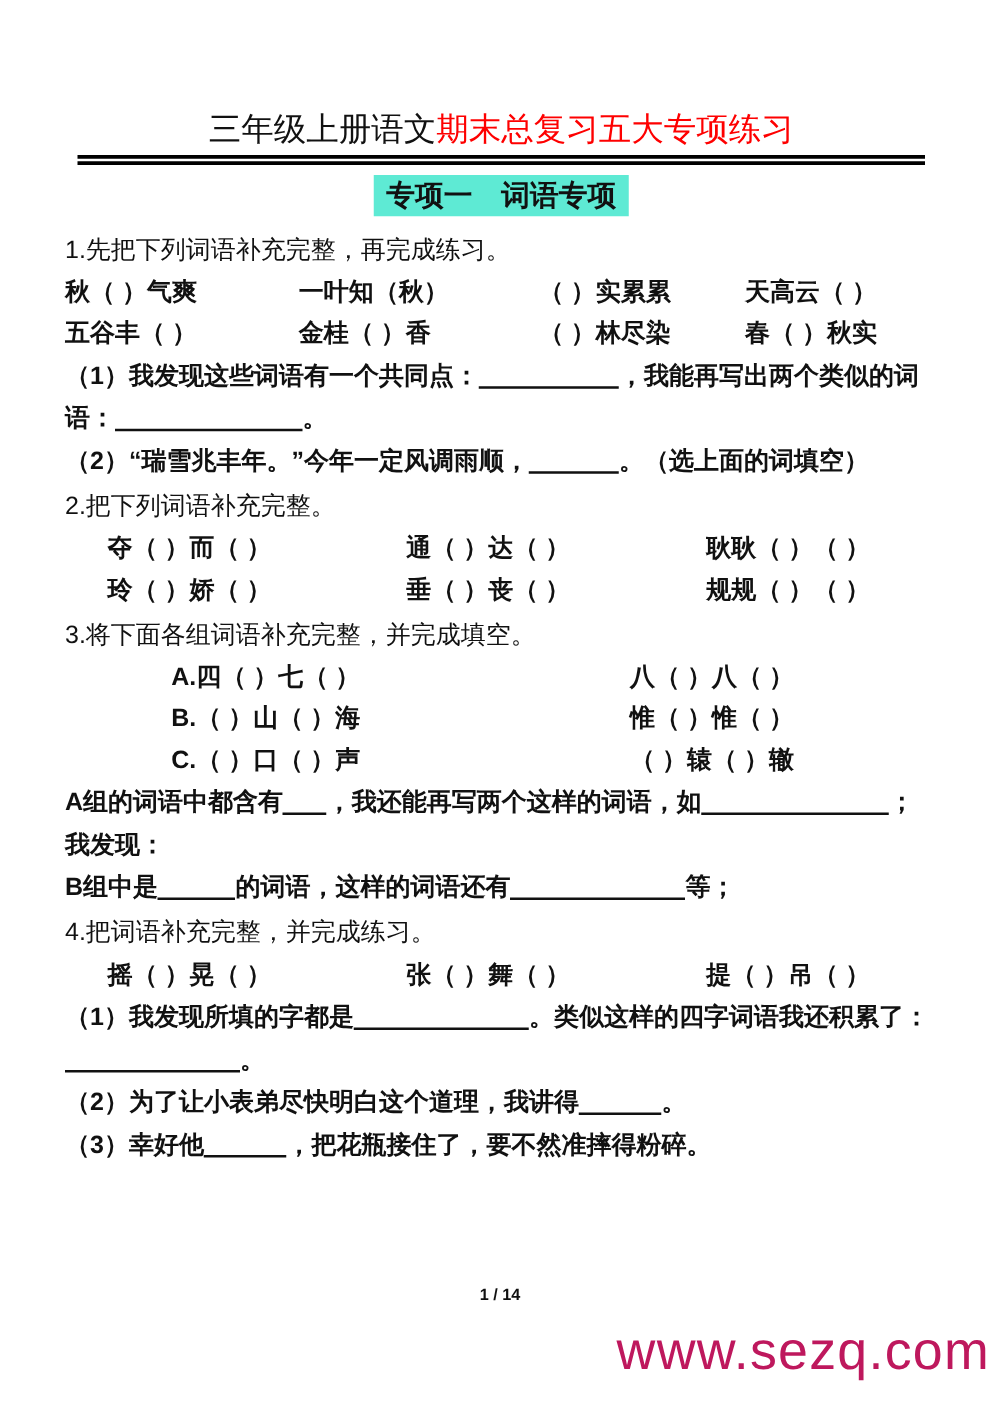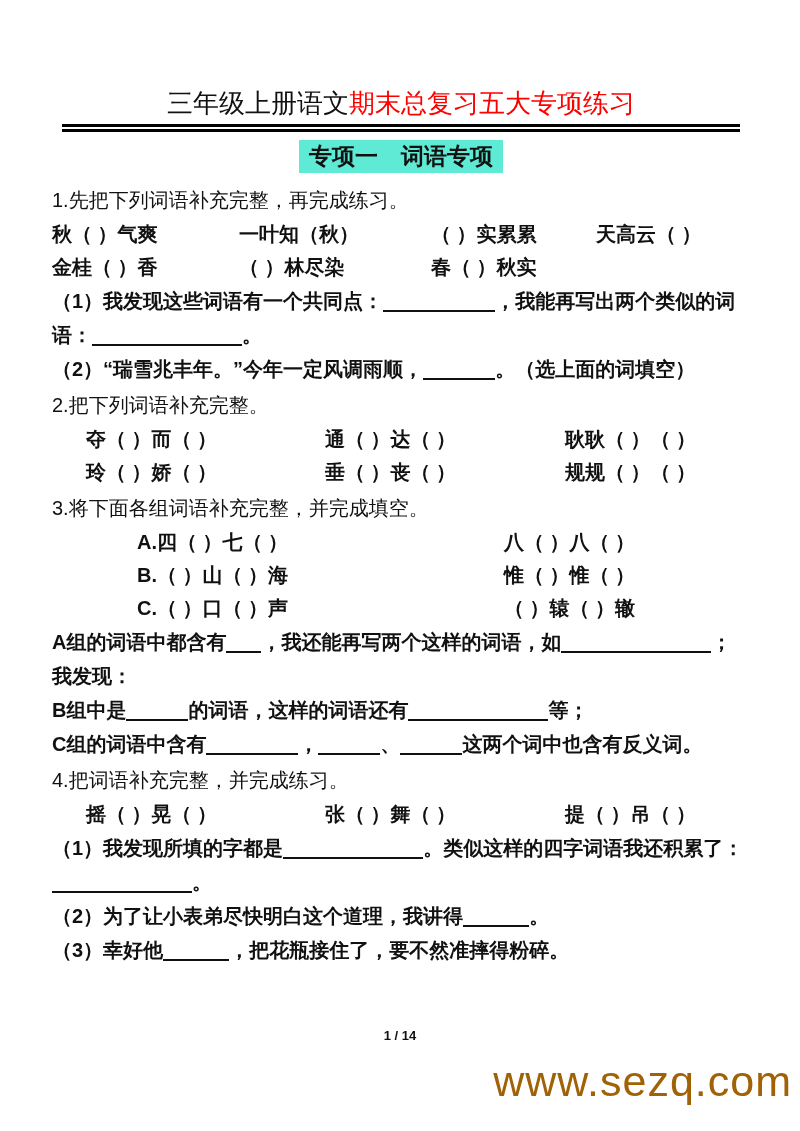--- a/index.html
+++ b/index.html
@@ -74,21 +74,21 @@
     font-size: 13px;
     font-weight: 700;
     color: #111111;
   }
   .watermark {
     position: absolute;
     right: 8px;
     top: 1057px;
     font-size: 43px;
     font-weight: 400;
-    color: #a16207;
+    color: #be185d;
     letter-spacing: 1px;
   }
 </style>
 </head>
 <body>
 
 <div class="page">
   <div class="content">
 
     <div class="title-block">
@@ -101,20 +101,21 @@
 
     <section class="sec">
       <p class="heading">1.先把下列词语补充完整，再完成练习。</p>
       <div class="row grid4">
         <span class="cell">秋（ ）气爽</span>
         <span class="cell">一叶知（秋）</span>
         <span class="cell">（ ）实累累</span>
         <span class="cell">天高云（ ）</span>
       </div>
       <div class="row grid4">
+        <span class="cell">五谷丰（ ）</span>
         <span class="cell">金桂（ ）香</span>
         <span class="cell">（ ）林尽染</span>
         <span class="cell">春（ ）秋实</span>
       </div>
       <p class="line"><span>（1）我发现这些词语有一个共同点：</span><span class="blank w110"></span><span>，我能再写出两个类似的词</span></p>
       <p class="line"><span>语：</span><span class="blank w150"></span><span>。</span></p>
       <p class="line"><span>（2）“瑞雪兆丰年。”今年一定风调雨顺，</span><span class="blank w70"></span><span>。（选上面的词填空）</span></p>
     </section>
 
     <section class="sec">
@@ -141,21 +142,20 @@
         <span class="cell">B.（ ）山（ ）海</span>
         <span class="cell">惟（ ）惟（ ）</span>
       </div>
       <div class="row grid2">
         <span class="cell">C.（ ）口（ ）声</span>
         <span class="cell">（ ）辕（ ）辙</span>
       </div>
       <p class="line"><span>A组的词语中都含有</span><span class="blank w35"></span><span>，我还能再写两个这样的词语，如</span><span class="blank w150"></span><span>；</span></p>
       <p class="line">我发现：</p>
       <p class="line"><span>B组中是</span><span class="blank w60"></span><span>的词语，这样的词语还有</span><span class="blank w140"></span><span>等；</span></p>
-      <p class="line"><span>C组的词语中含有</span><span class="blank w90"></span><span>，</span><span class="blank w62"></span><span>、</span><span class="blank w62"></span><span>这两个词中也含有反义词。</span></p>
     </section>
 
     <section class="sec">
       <p class="heading">4.把词语补充完整，并完成练习。</p>
       <div class="row grid3">
         <span class="cell">摇（ ）晃（ ）</span>
         <span class="cell">张（ ）舞（ ）</span>
         <span class="cell">提（ ）吊（ ）</span>
       </div>
       <p class="line"><span>（1）我发现所填的字都是</span><span class="blank w140"></span><span>。类似这样的四字词语我还积累了：</span></p>

